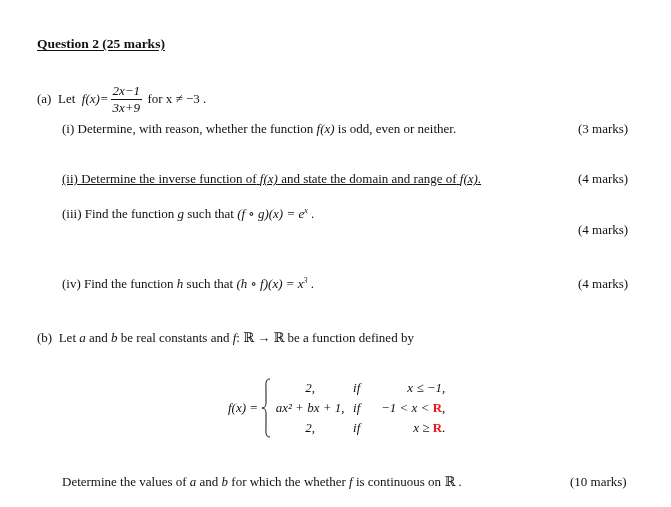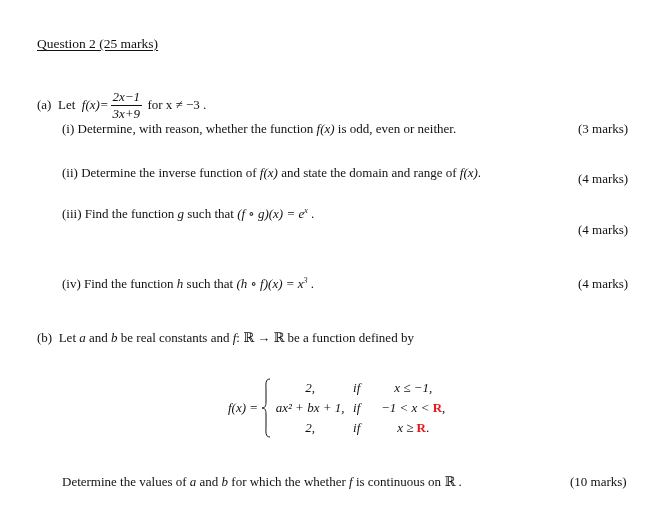--- a/index.html
+++ b/index.html
@@ -12,31 +12,31 @@
       height: 507px;
       position: relative;
       overflow: hidden;
       font-family: "Liberation Serif", "DejaVu Serif", serif;
       color: #111111;
       font-size: 13px;
     }
     .abs { position: absolute; white-space: nowrap; }
     .title {
       left: 37px; top: 36px;
-      font-weight: normal;
+      font-weight: bold;
       font-size: 13.5px;
       text-decoration: underline;
       text-underline-offset: 2px;
     }
     .it { font-style: italic; }
     .frac {
       display: inline-block;
       vertical-align: middle;
       text-align: left;
-      margin: 12px 2px;
+      margin: 6px 2px;
       line-height: 1.1;
     }
     .frac .num { display: block; padding: 0 2px 1px 2px; border-bottom: 1px solid #111; }
     .frac .den { display: block; padding: 1px 2px 0 2px; }
     .marks { text-align: right; }
     .red { color: #e8141a; font-weight: bold; font-style: normal; }
     .piecewise {
       left: 228px; top: 378px;
       display: flex; align-items: center;
     }
@@ -46,21 +46,21 @@
       margin: 0 2px 0 3px;
     }
     .cases {
       display: grid;
       grid-template-columns: 74px 28px auto;
       row-gap: 4px;
       line-height: 16px;
     }
     .cases .c1 { text-align: center; }
     .cases .c2 { text-align: left; padding-left: 6px; font-style: italic; font-family: Liberation Serif, serif; }
-    .cases .c3 { text-align: center; padding-left: 6px; }
+    .cases .c3 { text-align: right; padding-left: 6px; }
     sup { font-size: 8px; vertical-align: 5px; }
   </style>
 </head>
 <body>
 
 <div class="abs title">Question 2 (25 marks)</div>
 
 <div class="abs" style="left:37px; top:78px;">
   <span>(a)</span>&nbsp;
   <span>Let</span>&nbsp;
@@ -69,21 +69,21 @@
 </div>
 
 <div class="abs" style="left:62px; top:121px;">
   <span>(i)</span>
   <span>Determine, with reason, whether the function</span>
   <span class="it">f(x)</span>
   <span>is odd, even or neither.</span>
 </div>
 <div class="abs marks" style="left:578px; top:121px;">(3 marks)</div>
 
-<div class="abs" style="left:62px; top:165px;">
+<div class="abs" style="left:62px; top:171px;text-decoration:underline;">
   <span>(ii)</span>
   <span>Determine the inverse function of</span>
   <span class="it">f(x)</span>
   <span>and state the domain and range of</span>
   <span class="it">f(x)</span><span>.</span>
 </div>
 <div class="abs marks" style="left:578px; top:171px;">(4 marks)</div>
 
 <div class="abs" style="left:62px; top:206px;">
   <span>(iii)</span>

